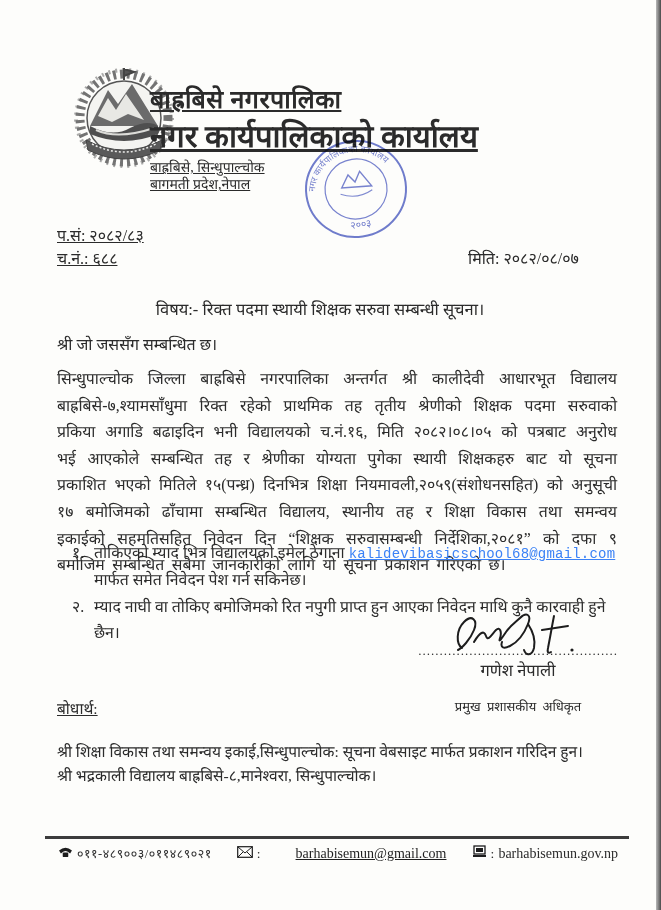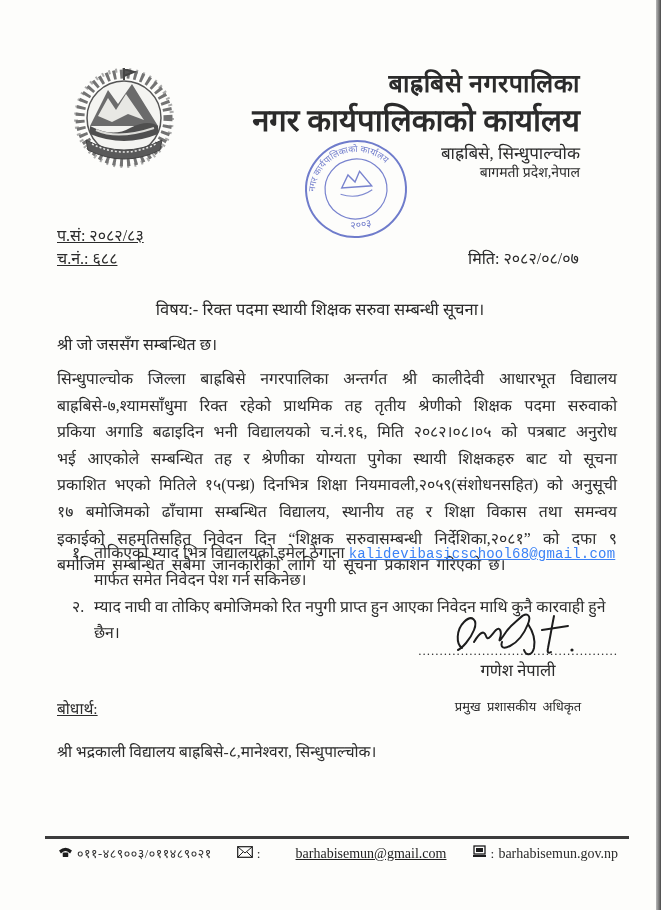--- a/index.html
+++ b/index.html
@@ -12,26 +12,26 @@
     color:#2b2b2b;
     overflow:hidden;
   }
   .scan-edge{
     position:absolute;right:0;top:0;width:5px;height:910px;
     background:linear-gradient(to right,#b9b9b9,#4a4a4a);
   }
   
   .logo{position:absolute;left:68px;top:64px;width:112px;height:114px;}
   .header-text{
-    position:absolute;left:150px;top:70px;width:430px;
-    text-align:right;line-height:1.15;
+    position:absolute;left:150px;top:86px;width:430px;
+    text-align:left;line-height:1.15;text-decoration:underline;
   }
   .hdr-muni{font-size:25px;font-weight:bold;letter-spacing:.5px;margin:0;}
   .hdr-office{font-size:31px;font-weight:600;margin:4px 0 6px 0;}
-  .hdr-addr1{font-size:17px;margin:0 0;}
+  .hdr-addr1{font-size:14px;margin:0 0;}
   .hdr-addr2{font-size:14px;margin:1px 0;}
   .stamp{
     position:absolute;left:300px;top:136px;width:112px;height:106px;
     mix-blend-mode:multiply;opacity:.85;
     transform:rotate(-8deg);
   }
   
   .ref-left{position:absolute;left:57px;top:224px;font-size:16px;line-height:23px;text-decoration:underline;}
   .ref-date{position:absolute;left:468px;top:247px;font-size:16px;}
   
@@ -161,20 +161,21 @@
       <path d="M94,22 L120,18" fill="none" stroke="#1d1d1d" stroke-width="2" stroke-linecap="round"></path>
       <circle cx="124" cy="42" r="1.6" fill="#1d1d1d"></circle>
     </svg>
     <div class="sig-dots">...............................................</div>
     <div class="sig-name">गणेश नेपाली</div>
     <div class="sig-title">प्रमुख प्रशासकीय अधिकृत</div>
   </div>
 
   <div class="cc-block">
     <div class="cc-heading">बोधार्थ:</div>
+    <div>श्री शिक्षा विकास तथा समन्वय इकाई,सिन्धुपाल्चोक: सूचना वेबसाइट मार्फत प्रकाशन गरिदिन हुन।</div>
     <div>श्री भद्रकाली विद्यालय बाह्रबिसे-८,मानेश्वरा, सिन्धुपाल्चोक।</div>
   </div>
 
   <div class="footer-rule"></div>
   <div class="footer-row">
     <div class="footer-item">
       <span class="ficon">
         <svg width="15" height="12" viewBox="0 0 16 13">
           <path d="M1,5 Q8,-1 15,5 L13,8 L10,6 Q8,5 6,6 L3,8 Z" fill="#1d1d1d"></path>
           <rect x="5" y="7" width="6" height="5" rx="1" fill="#1d1d1d"></rect>

